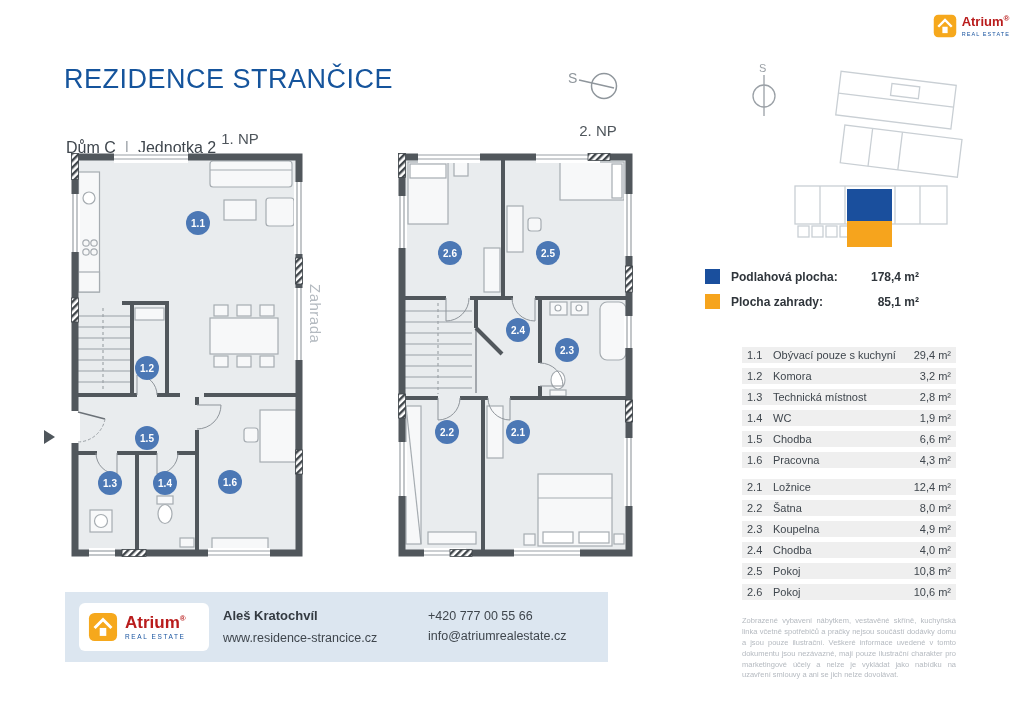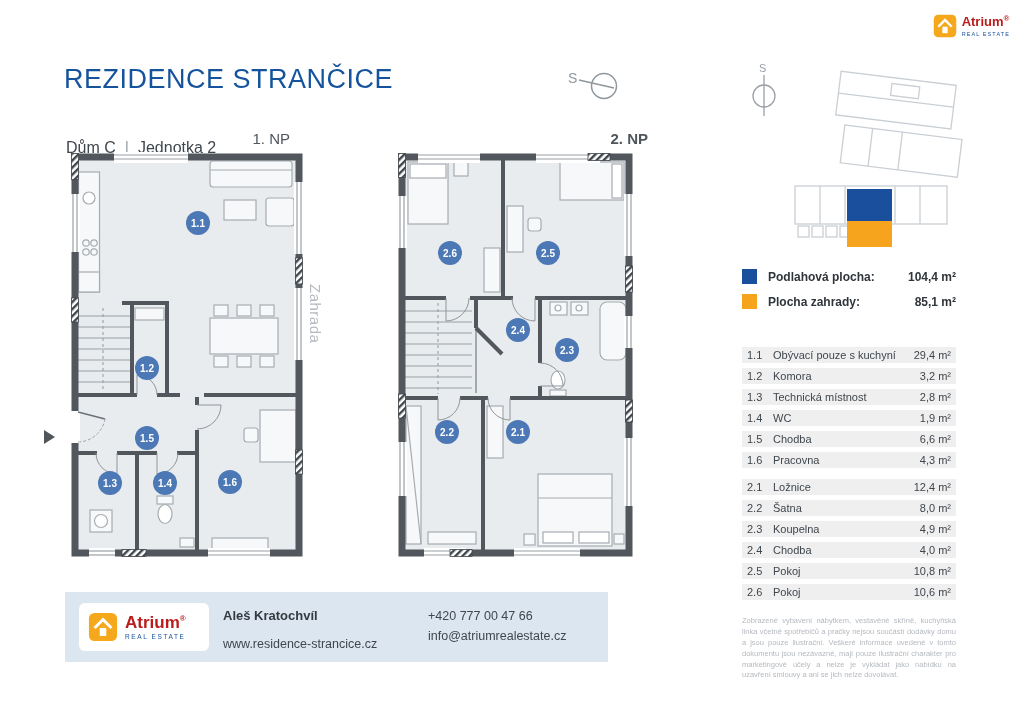--- a/index.html
+++ b/index.html
@@ -9,34 +9,34 @@
     background:#ffffff; font-family:"Liberation Sans", sans-serif; color:#3f464d;
   }
   .abs { position:absolute; }
 
   
   .page-title { position:absolute; left:64px; top:64px; margin:0;
     font-size:27px; font-weight:normal; letter-spacing:.5px; color:#15549c; }
   .subtitle { position:absolute; left:66px; top:103px; font-size:16px; color:#3f464d;margin-top:36px; }
   .subtitle .sep { color:#9aa0a6; margin:0 9px; }
 
-  .plan-label { position:absolute; font-size:15px; color:#4f565c; width:100px; text-align:right; }
+  .plan-label { position:absolute; font-size:15px; color:#4f565c; width:100px; text-align:center; }
   #lab-np1 { left:190px; top:130px; }
-  #lab-np2 { left:548px; top:130px;font-weight:bold; }
+  #lab-np2 { left:548px; top:122px; }
 
   .zahrada { position:absolute; left:324px; top:284px; font-size:15px; color:#b4bac0;
     letter-spacing:.5px; transform-origin:0 0; transform:rotate(90deg); }
 
   .entry-arrow { position:absolute; left:44px; top:430px; width:0; height:0;
     border-left:11px solid #4f565c; border-top:7px solid transparent; border-bottom:7px solid transparent; }
 
   .plan { position:absolute; }
 
   
-  .summary { position:absolute; left:742px; top:269px; width:214px; }
+  .summary { position:absolute; left:705px; top:269px; width:214px; }
   .sum-row { display:flex; align-items:center; margin-bottom:10px; }
   .sq { width:15px; height:15px; margin-right:11px; flex:none; }
   .sq-blue { background:#1a4f9d; }
   .sq-orange { background:#f6a41d; }
   .sum-label { flex:1; font-size:12px; font-weight:bold; color:#2f353b; }
   .sum-val { font-size:12px; font-weight:bold; color:#2f353b; }
 
   .area-table { position:absolute; left:742px; top:347px; width:214px; }
   .trow { display:flex; align-items:center; height:16px; margin-bottom:5px;
     background:#efefef; font-size:11px; color:#3f464d; padding:0 5px; }
@@ -49,21 +49,21 @@
 
   
   .footer { position:absolute; left:65px; top:592px; width:543px; height:70px; background:#dce6f0; }
   .logo-box { position:absolute; left:14px; top:11px; width:130px; height:48px;
     background:#fff; border-radius:6px; display:flex; align-items:center; padding:0 9px; }
   .logo-text { margin-left:7px; }
   .logo-name { font-size:17px; font-weight:bold; color:#b91c1c; line-height:1; }
   .logo-name sup { font-size:8px; }
   .logo-tag { font-size:6.5px; letter-spacing:1.6px; color:#1a55a0; margin-top:2px; }
   .agent { position:absolute; left:158px; top:16px; }
-  .agent-name { font-size:13px; font-weight:bold; color:#333a41; margin-bottom:14px; }
+  .agent-name { font-size:13px; font-weight:bold; color:#333a41; margin-bottom:8px; }
   .agent-web, .phone, .email { font-size:12.5px; color:#3f464d; }
   .contact { position:absolute; left:363px; top:17px; }
   .phone { margin-bottom:6px; }
 
   
   .logo-header { position:absolute; right:14px; top:14px; display:flex; align-items:center; }
   .logo-header .logo-name { font-size:13px; }
   .logo-header .logo-tag { font-size:5.5px; letter-spacing:1.1px; }
   .logo-header .logo-text { margin-left:5px; }
 
@@ -398,21 +398,21 @@
     <rect x="100" y="170" width="11" height="11"></rect>
   </g>
   <rect x="107" y="133" width="45" height="32" fill="#1a4f9d"></rect>
   <rect x="107" y="165" width="45" height="26" fill="#f6a41d"></rect>
 </svg>
 
 <div class="summary">
   <div class="sum-row">
     <span class="sq sq-blue"></span>
     <span class="sum-label">Podlahová plocha:</span>
-    <span class="sum-val">104,4 m²</span>
+    <span class="sum-val">178,4 m²</span>
   </div>
   <div class="sum-row">
     <span class="sq sq-orange"></span>
     <span class="sum-label">Plocha zahrady:</span>
     <span class="sum-val">85,1 m²</span>
   </div>
 </div>
 
 <div class="area-table">
   <div class="trow">
@@ -489,16 +489,16 @@
     <div class="logo-text">
       <div class="logo-name"><span>Atrium</span><sup>®</sup></div>
       <div class="logo-tag">REAL ESTATE</div>
     </div>
   </div>
   <div class="agent">
     <div class="agent-name">Aleš Kratochvíl</div>
     <div class="agent-web">www.residence-strancice.cz</div>
   </div>
   <div class="contact">
-    <div class="phone">+420 777 00 47 66</div>
+    <div class="phone">+420 777 00 55 66</div>
     <div class="email">info@atriumrealestate.cz</div>
   </div>
 </div>
 
 </body></html>

